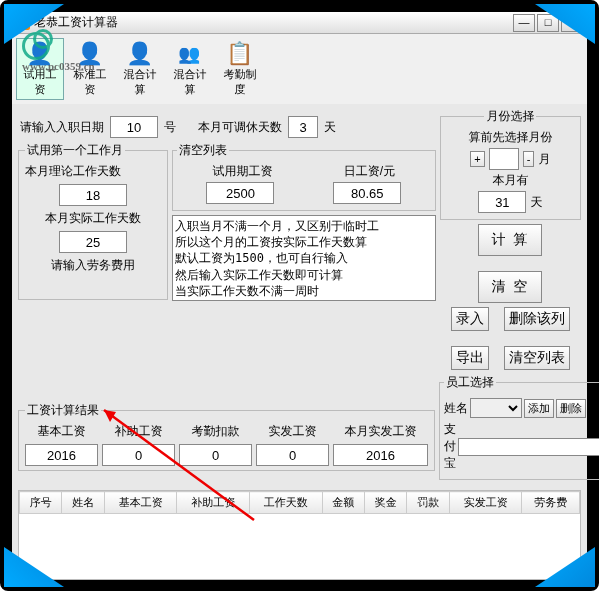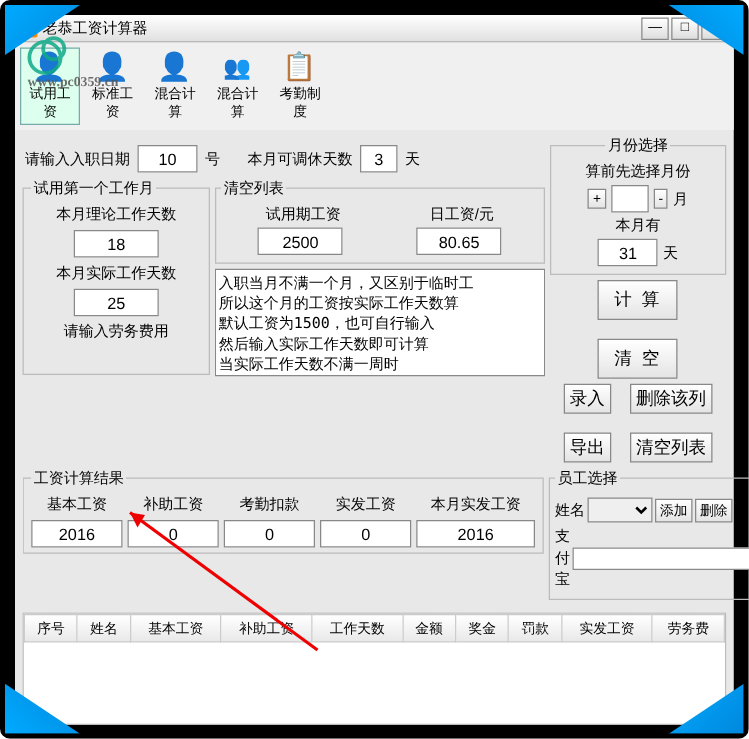--- a/index.html
+++ b/index.html
@@ -44,21 +44,21 @@
 .basic-info { border: 1px solid #bbb; padding: 4px; }
 .basic-info-row { display: flex; justify-content: space-around; margin-bottom: 2px; }
 .memo { width: 100%; height: 86px; border: 1px solid #888; font-size: 12px; padding: 2px; overflow-y: scroll; line-height: 1.35; background:#fff; resize:none; }
 .month-sel { border: 1px solid #bbb; padding: 4px; text-align: center; }
 .btn-grid { display: flex; flex-wrap: wrap; gap: 15px; margin-top: 4px; justify-content: center; }
 .btn { border: 1px solid #888; background: linear-gradient(#fff,#e4e4e4); padding: 3px 6px; font-size: 12px; cursor: pointer; }
 .btn.big { padding: 6px 12px; font-size: 14px; letter-spacing: 2px; }
 .btn.sm { padding: 2px 4px; font-size: 14px; }
 .btn.tiny { padding: 1px 3px; font-size: 11px; }
 .result-area { padding: 0 6px; display: flex; gap: 4px; }
-.result-left { width: 420px; }
+.result-left { width: 420px; margin-top: 28px; }
 .result-right { width: 142px; }
 .result-cols { display: flex; gap: 4px; text-align: center; }
 .result-col { flex: 1; }
 .result-col .hdr { font-size: 12px; margin-bottom: 4px; }
 .table-wrap { margin: 6px; border: 1px solid #bbb; height: 90px; overflow: auto; background:#fff; }
 table { width: 100%; border-collapse: collapse; font-size: 11px; }
 th { background: linear-gradient(#fff,#e8e8e8); border: 1px solid #ccc; padding: 3px 4px; font-weight: normal; white-space: nowrap; }
 .emp-sel { border: 1px solid #bbb; padding: 4px; }
 .emp-row { display: flex; align-items: center; gap: 2px; margin: 3px 0; }
 select { border: 1px solid #888; height: 20px; width: 52px; font-size:11px; }
@@ -115,21 +115,21 @@
         <span class="label">号</span>
         <span style="width:10px"></span>
         <span class="label">本月可调休天数</span>
         <input class="input w30" value="3" style="">
         <span class="label">天</span>
       </div>
 
       <div class="info-grid">
         <fieldset class="info-left">
           <legend>试用第一个工作月</legend>
-          <div class="label" style="text-align:center">本月理论工作天数</div>
+          <div class="label" style="text-align:left">本月理论工作天数</div>
           <div style="text-align:center;margin:4px 0"><input class="input w70" value="18" style=""></div>
           <div class="label" style="text-align:center">本月实际工作天数</div>
           <div style="text-align:center;margin:4px 0"><input class="input w70" value="25" style=""></div>
           <div class="label" style="text-align:center">请输入劳务费用</div>
         </fieldset>
 
         <div class="info-right">
           <fieldset class="basic-info">
             <legend>清空列表</legend>
             <div class="basic-info-row">

